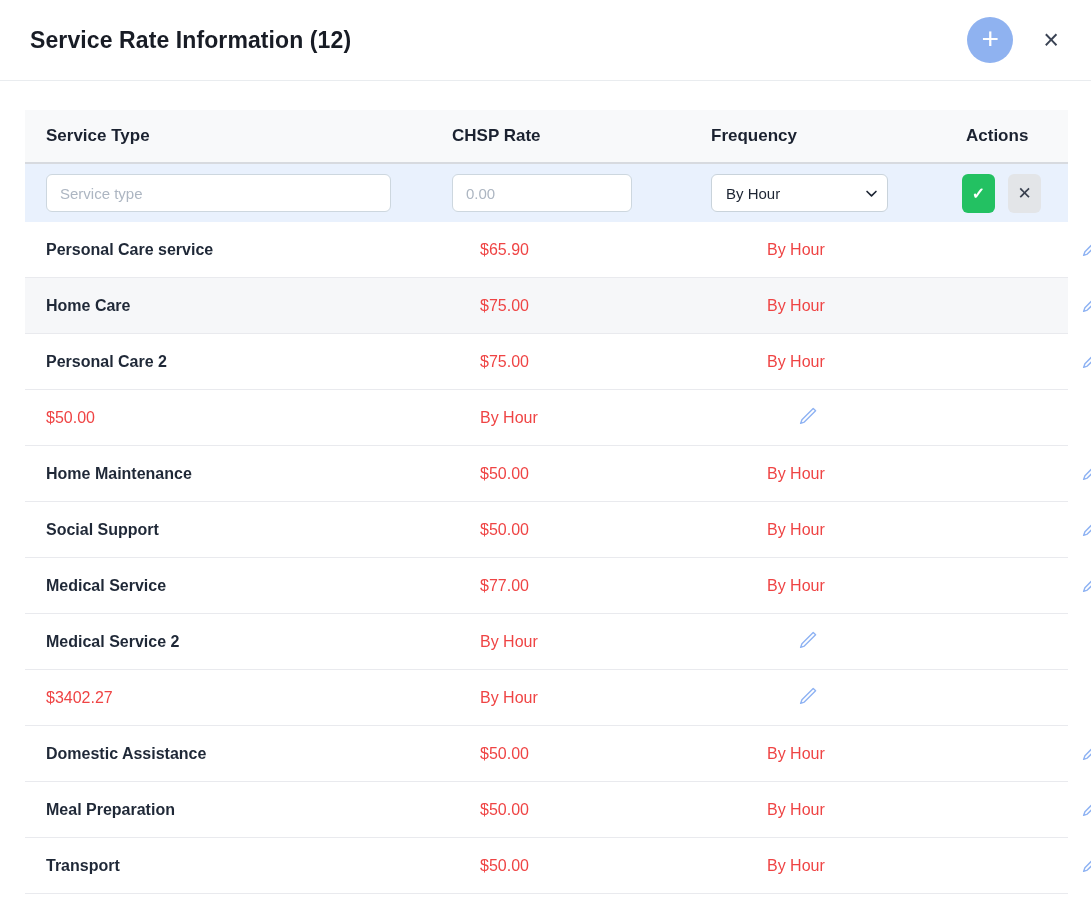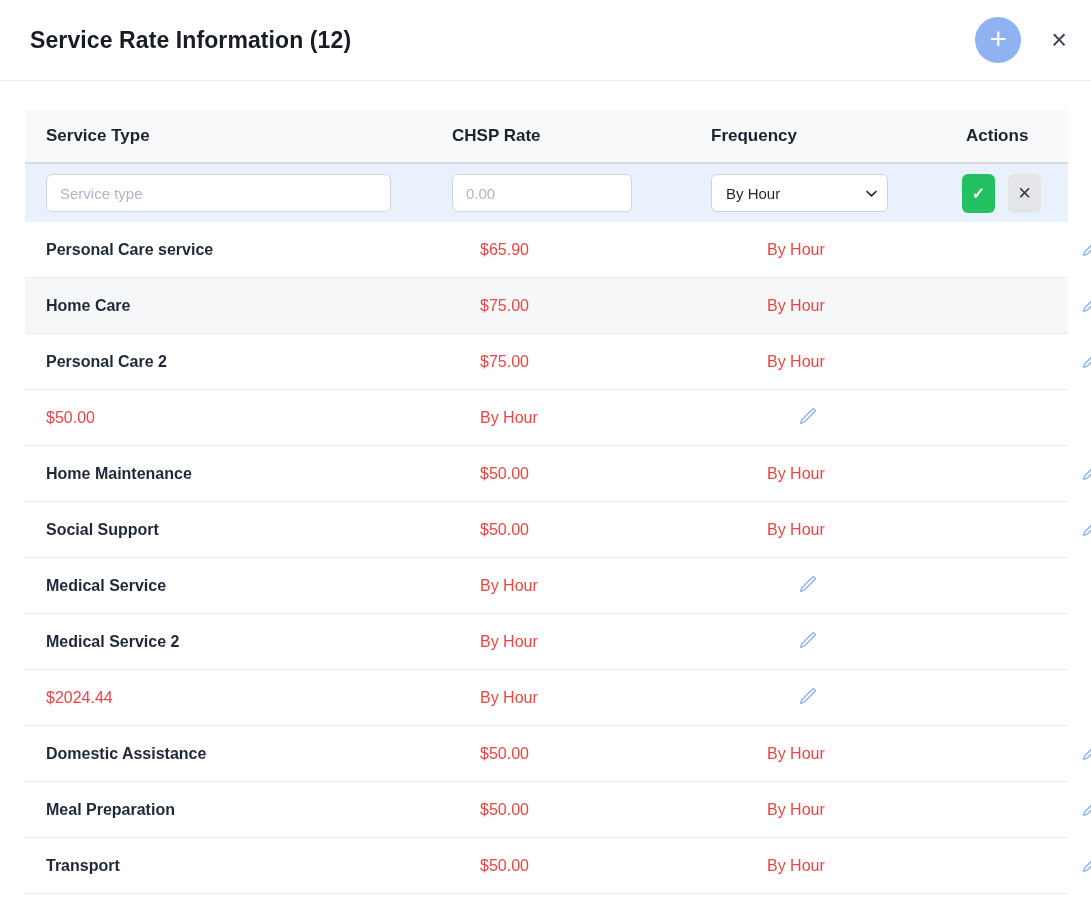--- a/index.html
+++ b/index.html
@@ -2,21 +2,21 @@
 <html><head>
 <meta charset="utf-8">
 <style>
   * { box-sizing: border-box; margin: 0; padding: 0; }
   html,body { width: 1091px; height: 918px; background: #ffffff;
     font-family: "Liberation Sans", sans-serif; color: #222b3a; overflow: hidden; }
 
   
   .topbar {
     height: 81px; display: flex; align-items: center;
-    padding: 0 24px 0 30px; border-bottom: 1px solid #e9ecef; background:#fff;
+    padding: 0 32px 0 30px; border-bottom: 1px solid #e9ecef; background:#fff;
   }
   .page-title { font-size: 23px; font-weight: 700; color: #181c25; letter-spacing: .1px; }
   .add-btn {
     margin-left: auto; width: 46px; height: 46px; border-radius: 50%;
     background: #8fb2f0; border: none; color: #ffffff; cursor: pointer;
     font-size: 30px; font-weight: 400; line-height: 1;
     display: flex; align-items: center; justify-content: center; padding-bottom: 3px;
   }
   .close-btn {
     margin-left: 30px; background: none; border: none; cursor: pointer;
@@ -175,36 +175,37 @@
     <div class="cell svc-name">Social Support</div>
     <div class="cell rate-val">$50.00</div>
     <div class="cell freq-val">By Hour</div>
     <div class="cell row-actions"><button class="edit-btn"><svg width="19" height="19" viewBox="0 0 16 16">
             <path d="M12.8 1.2 L14.8 3.2 L5.3 12.7 L2.2 13.8 L3.3 10.7 Z" fill="none" stroke="#8fb3f3" stroke-width="1.2" stroke-linejoin="round"></path>
           </svg></button></div>
   </div>
 
   <div class="grid-row data-row">
     <div class="cell svc-name">Medical Service</div>
+    <div class="cell rate-val">$77.00</div>
     <div class="cell freq-val">By Hour</div>
     <div class="cell row-actions"><button class="edit-btn"><svg width="19" height="19" viewBox="0 0 16 16">
             <path d="M12.8 1.2 L14.8 3.2 L5.3 12.7 L2.2 13.8 L3.3 10.7 Z" fill="none" stroke="#8fb3f3" stroke-width="1.2" stroke-linejoin="round"></path>
           </svg></button></div>
   </div>
 
   <div class="grid-row data-row">
     <div class="cell svc-name">Medical Service 2</div>
     <div class="cell freq-val">By Hour</div>
     <div class="cell row-actions"><button class="edit-btn"><svg width="19" height="19" viewBox="0 0 16 16">
             <path d="M12.8 1.2 L14.8 3.2 L5.3 12.7 L2.2 13.8 L3.3 10.7 Z" fill="none" stroke="#8fb3f3" stroke-width="1.2" stroke-linejoin="round"></path>
           </svg></button></div>
   </div>
 
   <div class="grid-row data-row">
-    <div class="cell rate-val">$2024.44</div>
+    <div class="cell rate-val">$3402.27</div>
     <div class="cell freq-val">By Hour</div>
     <div class="cell row-actions"><button class="edit-btn"><svg width="19" height="19" viewBox="0 0 16 16">
             <path d="M12.8 1.2 L14.8 3.2 L5.3 12.7 L2.2 13.8 L3.3 10.7 Z" fill="none" stroke="#8fb3f3" stroke-width="1.2" stroke-linejoin="round"></path>
           </svg></button></div>
   </div>
 
   <div class="grid-row data-row">
     <div class="cell svc-name">Domestic Assistance</div>
     <div class="cell rate-val">$50.00</div>
     <div class="cell freq-val">By Hour</div>

